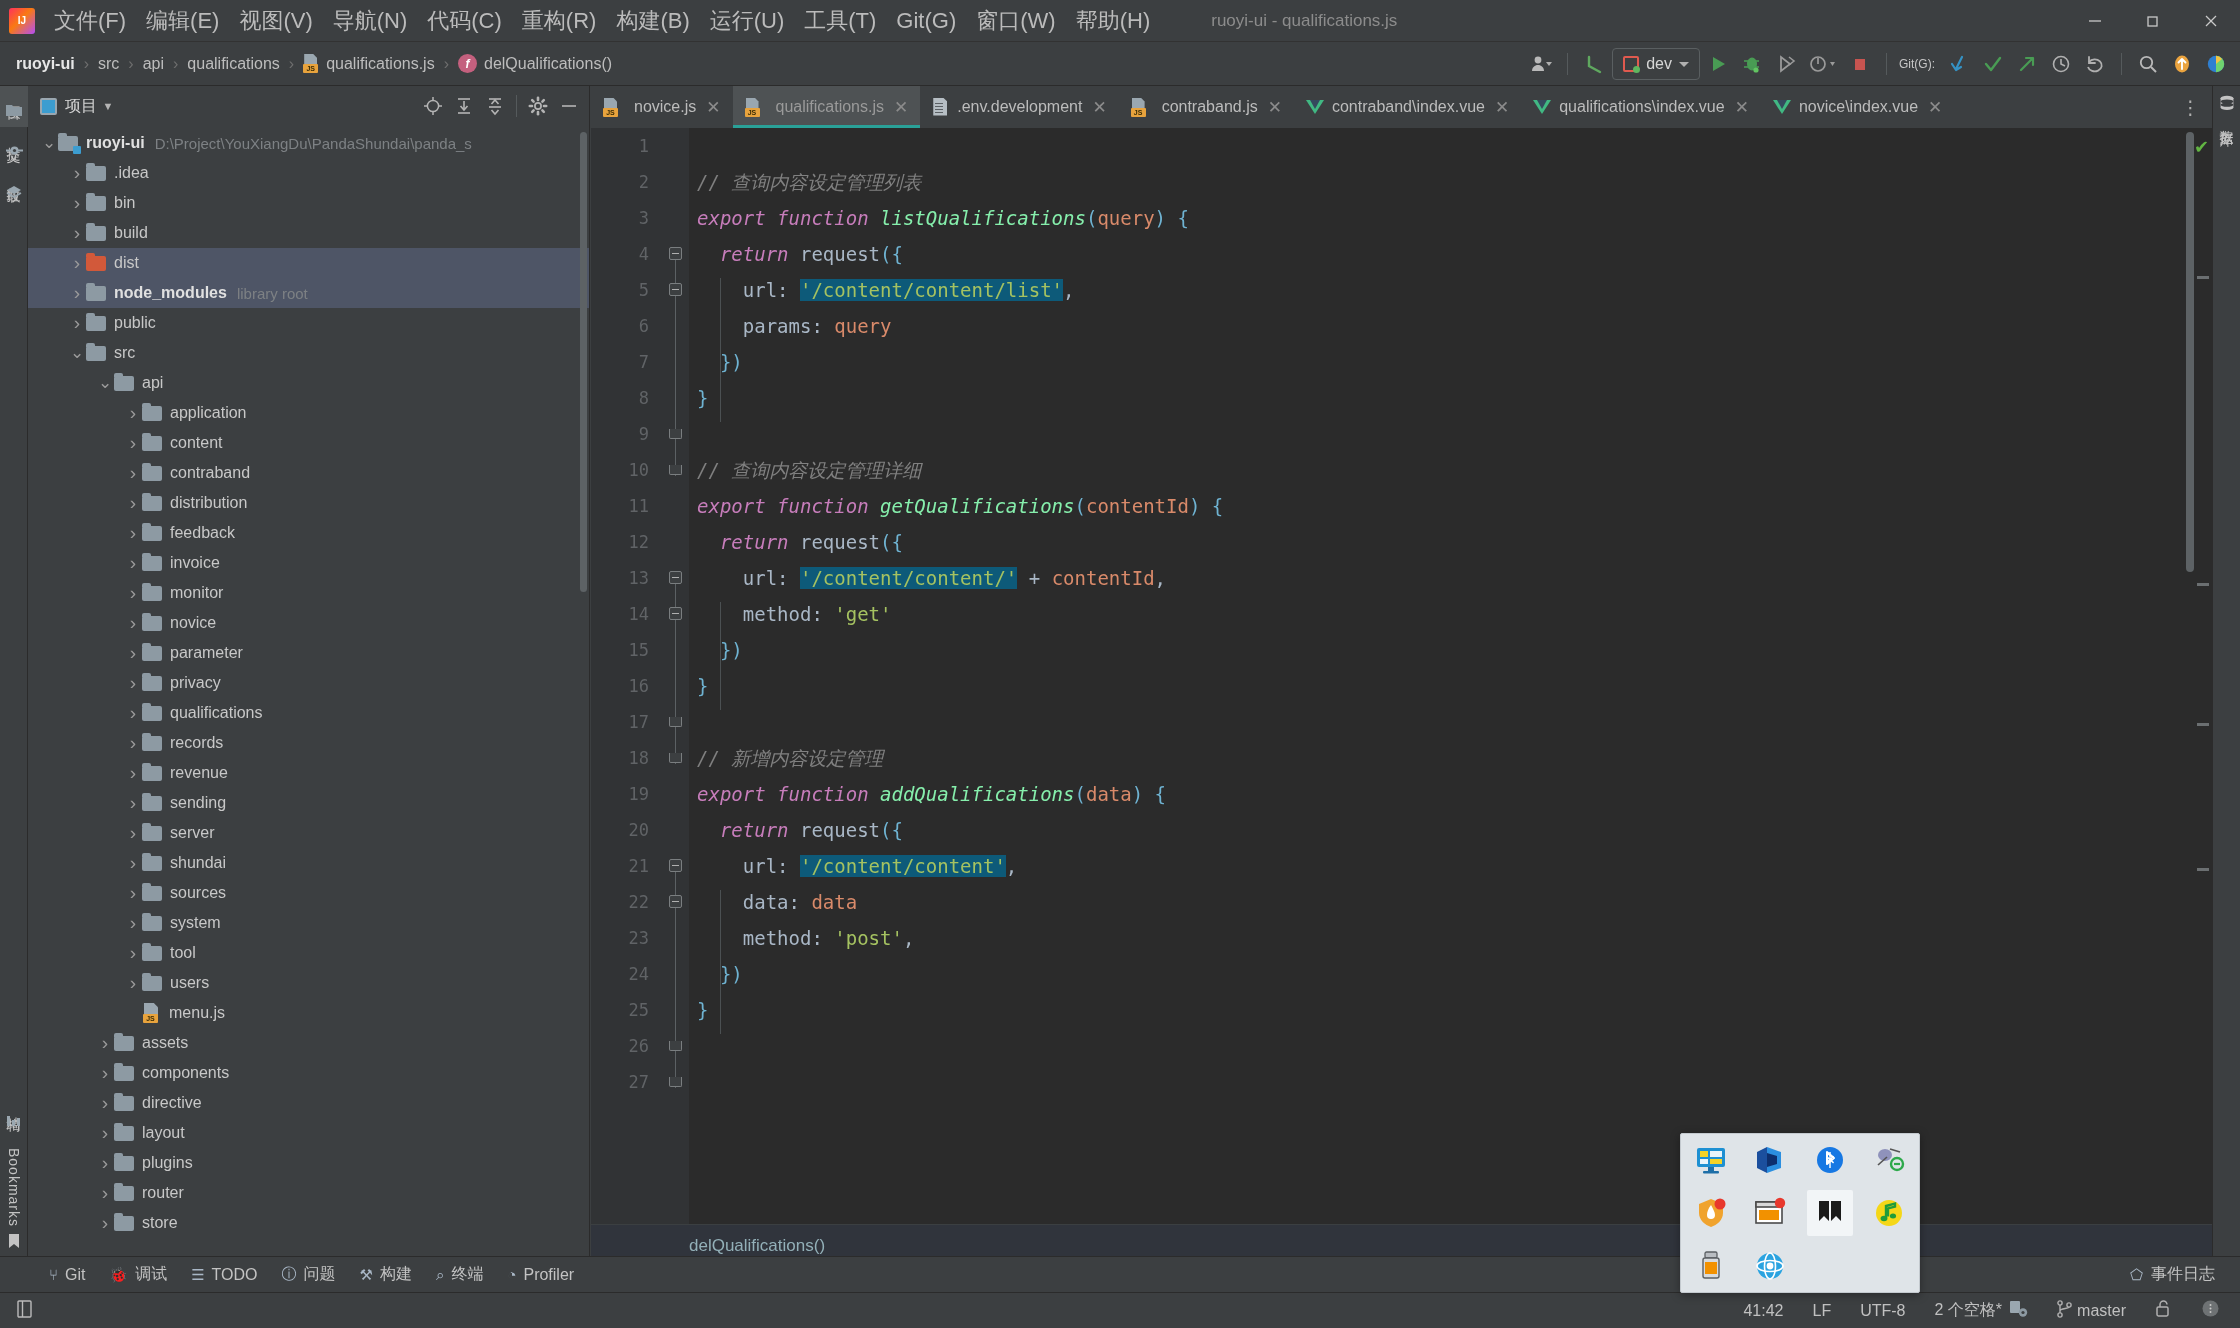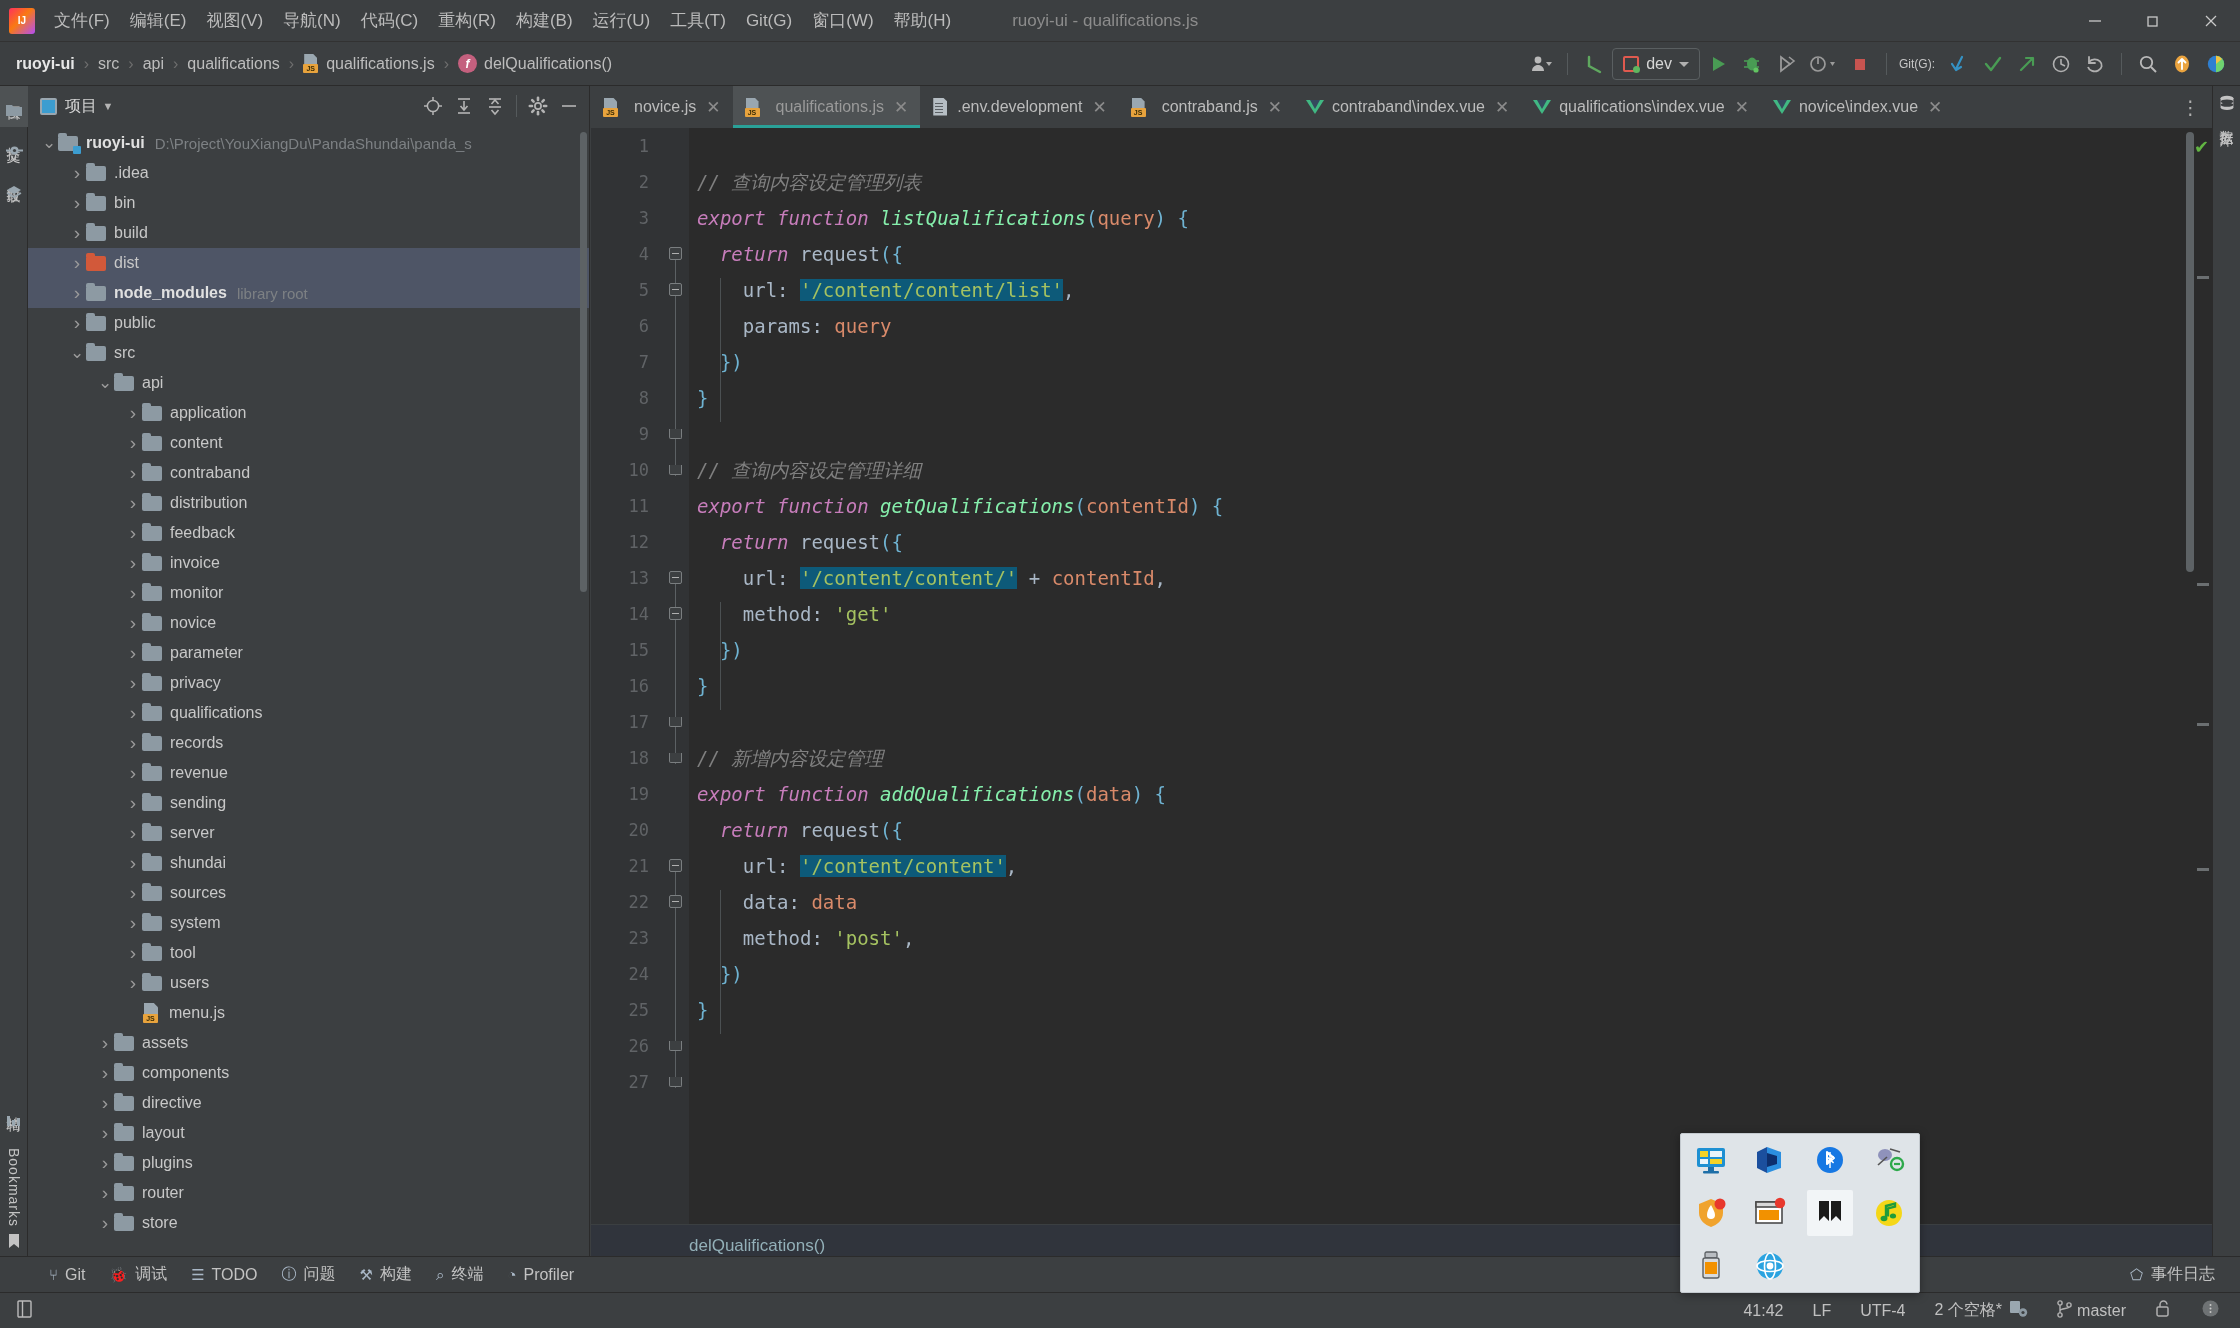--- a/index.html
+++ b/index.html
@@ -15,21 +15,21 @@
   .titlebar{
     position:absolute; left:0; top:0; width:2240px; height:42px;
     background:#3c3f41; display:flex; align-items:center;
     border-bottom:1px solid #323232;
   }
   .ij-logo{ width:26px;height:26px;margin-left:9px;margin-right:10px;position:relative;border-radius:3px;
     background:linear-gradient(135deg,#fe315d 0%,#f97a12 45%,#b24df8 100%); }
   .ij-logo:after{content:"IJ";position:absolute;left:0;top:0;width:100%;height:100%;color:#fff;
     font-size:10px;font-weight:bold;display:flex;align-items:center;justify-content:center;}
   .menu{ display:flex; align-items:center; gap:2px; }
-  .menu-item{ color:#bbbbbb; font-size:17px; padding:4px 9px; border-radius:3px; cursor:default; white-space:nowrap;}
+  .menu-item{ color:#bbbbbb; font-size:22px; padding:4px 9px; border-radius:3px; cursor:default; white-space:nowrap;}
   .win-title{ color:#8c8c8c; font-size:17px; margin-left:52px; white-space:nowrap;}
   .win-btns{ position:absolute; right:0; top:0; height:42px; display:flex; }
   .win-btn{ width:58px; height:42px; display:flex; align-items:center; justify-content:center;
     color:#c9c9c9; font-size:18px; }
 
   
   .navbar{
     position:absolute; left:0; top:42px; width:2240px; height:44px;
     background:#3c3f41; display:flex; align-items:center;
     border-bottom:1px solid #2b2b2b;
@@ -882,21 +882,21 @@
       <span class="sb-item">
         <svg width="18" height="20" viewBox="0 0 18 20">
             <rect x="2" y="2" width="13" height="16" fill="none" stroke="#bbb" stroke-width="1.4" rx="1"></rect>
             <line x1="6.5" y1="2" x2="6.5" y2="18" stroke="#bbb" stroke-width="1.4"></line>
           </svg>
       </span>
     </div>
     <div class="sb-right">
       <span class="sb-item">41:42</span>
       <span class="sb-item">LF</span>
-      <span class="sb-item">UTF-4</span>
+      <span class="sb-item">UTF-8</span>
       <span class="sb-item" style="display:flex;align-items:center;gap:7px;">
         <span>2 个空格*</span>
         <span>
           <svg width="19" height="19" viewBox="0 0 19 19">
               <rect x="1" y="2" width="10" height="12" fill="#9aa7b0" rx="1"></rect>
               <circle cx="14" cy="13.5" r="4.2" fill="#8d9aa3"></circle>
               <circle cx="14" cy="13.5" r="1.6" fill="#3c3f41"></circle>
             </svg>
         </span>
       </span>

